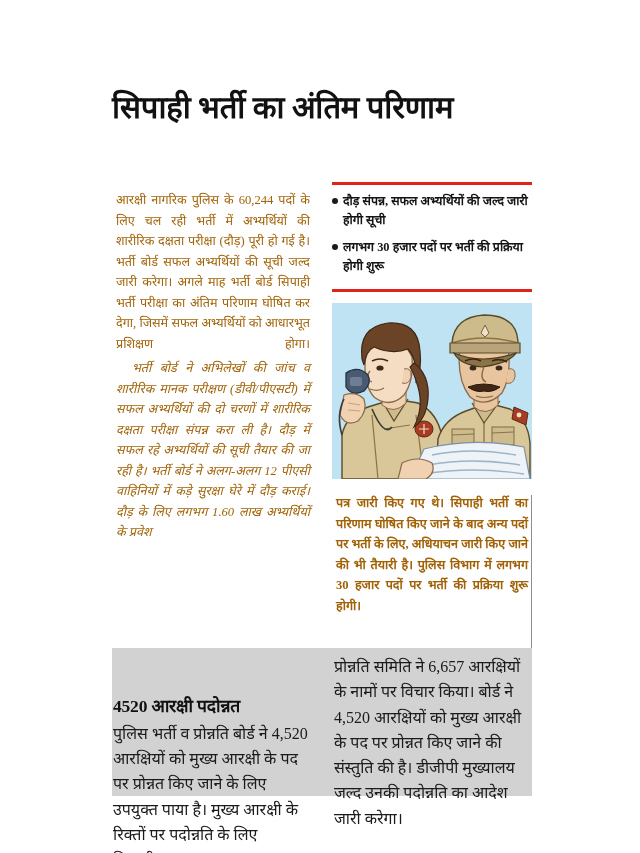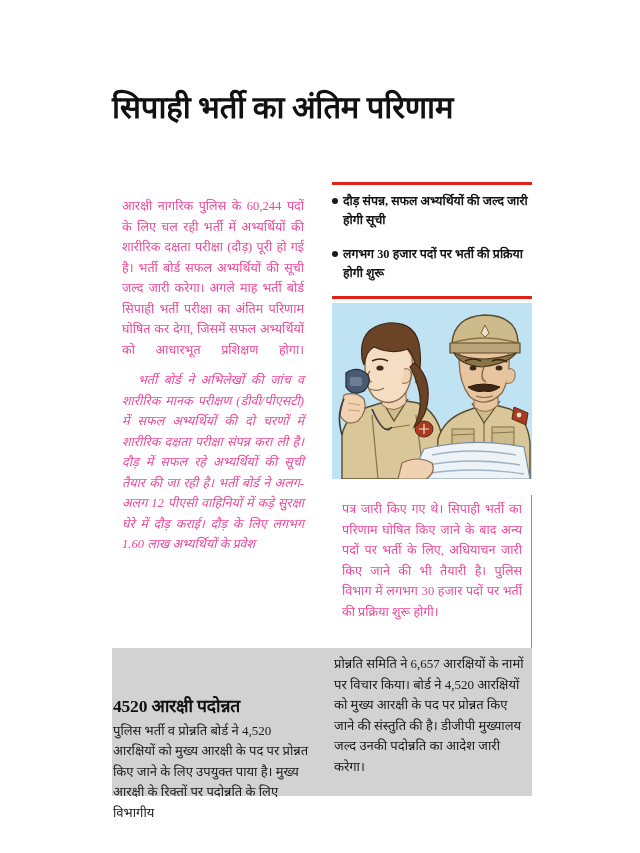--- a/index.html
+++ b/index.html
@@ -45,20 +45,21 @@
     position: absolute;
     left: 112px;
     top: 186px;
     width: 202px;
   }
   .col-right {
     position: absolute;
     left: 332px;
     top: 186px;
     width: 200px;
+    font-weight: bold;
   }
 
   .byline {
     font-weight: 700;
     font-size: 12.2px;
     line-height: 1.55;
     text-align: justify;
     text-align-last: justify;
     margin: 0 0 1px 0;
     color: #111;
@@ -66,26 +67,26 @@
   .byline .dot {
     display: inline-block;
     width: 5px; height: 5px;
     border-radius: 50%;
     background: #111;
     vertical-align: 2px;
     margin: 0 1px;
   }
 
   p.body {
-    margin: 10px;
+    margin: 4px;
     font-size: 12.6px;
     line-height: 1.63;
     text-align: justify;
     text-align-last: justify;
-    color: #ec4899;
+    color: #a16207;
   }
   p.body.indent { text-indent: 16px; font-style: italic; }
   p.body.last { text-align-last: left; }
 
   
   .bullet-box {
     position: absolute;
     left: 332px;
     top: 182px;
     width: 200px;
@@ -101,21 +102,21 @@
     margin: 0;
     padding: 7px 0 6px 0;
   }
   .bullets li {
     position: relative;
     padding-left: 11px;
     font-weight: 700;
     font-size: 12.4px;
     line-height: 1.52;
     color: #141414;
-    margin-bottom: 15px;
+    margin-bottom: 8px;
   }
   .bullets li:last-child { margin-bottom: 8px; }
   .bullets li::before {
     content: "";
     position: absolute;
     left: 0; top: 6px;
     width: 6px; height: 6px;
     border-radius: 50%;
     background: #1a1a1a;
   }
@@ -167,21 +168,21 @@
   .gb-title {
     font-weight: 700;
     font-size: 17.5px;
     line-height: 1.25;
     color: #111;
     margin: 0 0 3px 0;
     letter-spacing: -0.2px;
   }
   p.gb-body {
     margin: 0;
-    font-size: 13px;
+    font-size: 16px;
     line-height: 1.58;
     color: #1b1b1b;
     text-align: left;
   }
 </style>
 </head>
 <body>
 
 <div id="clipping">
 

